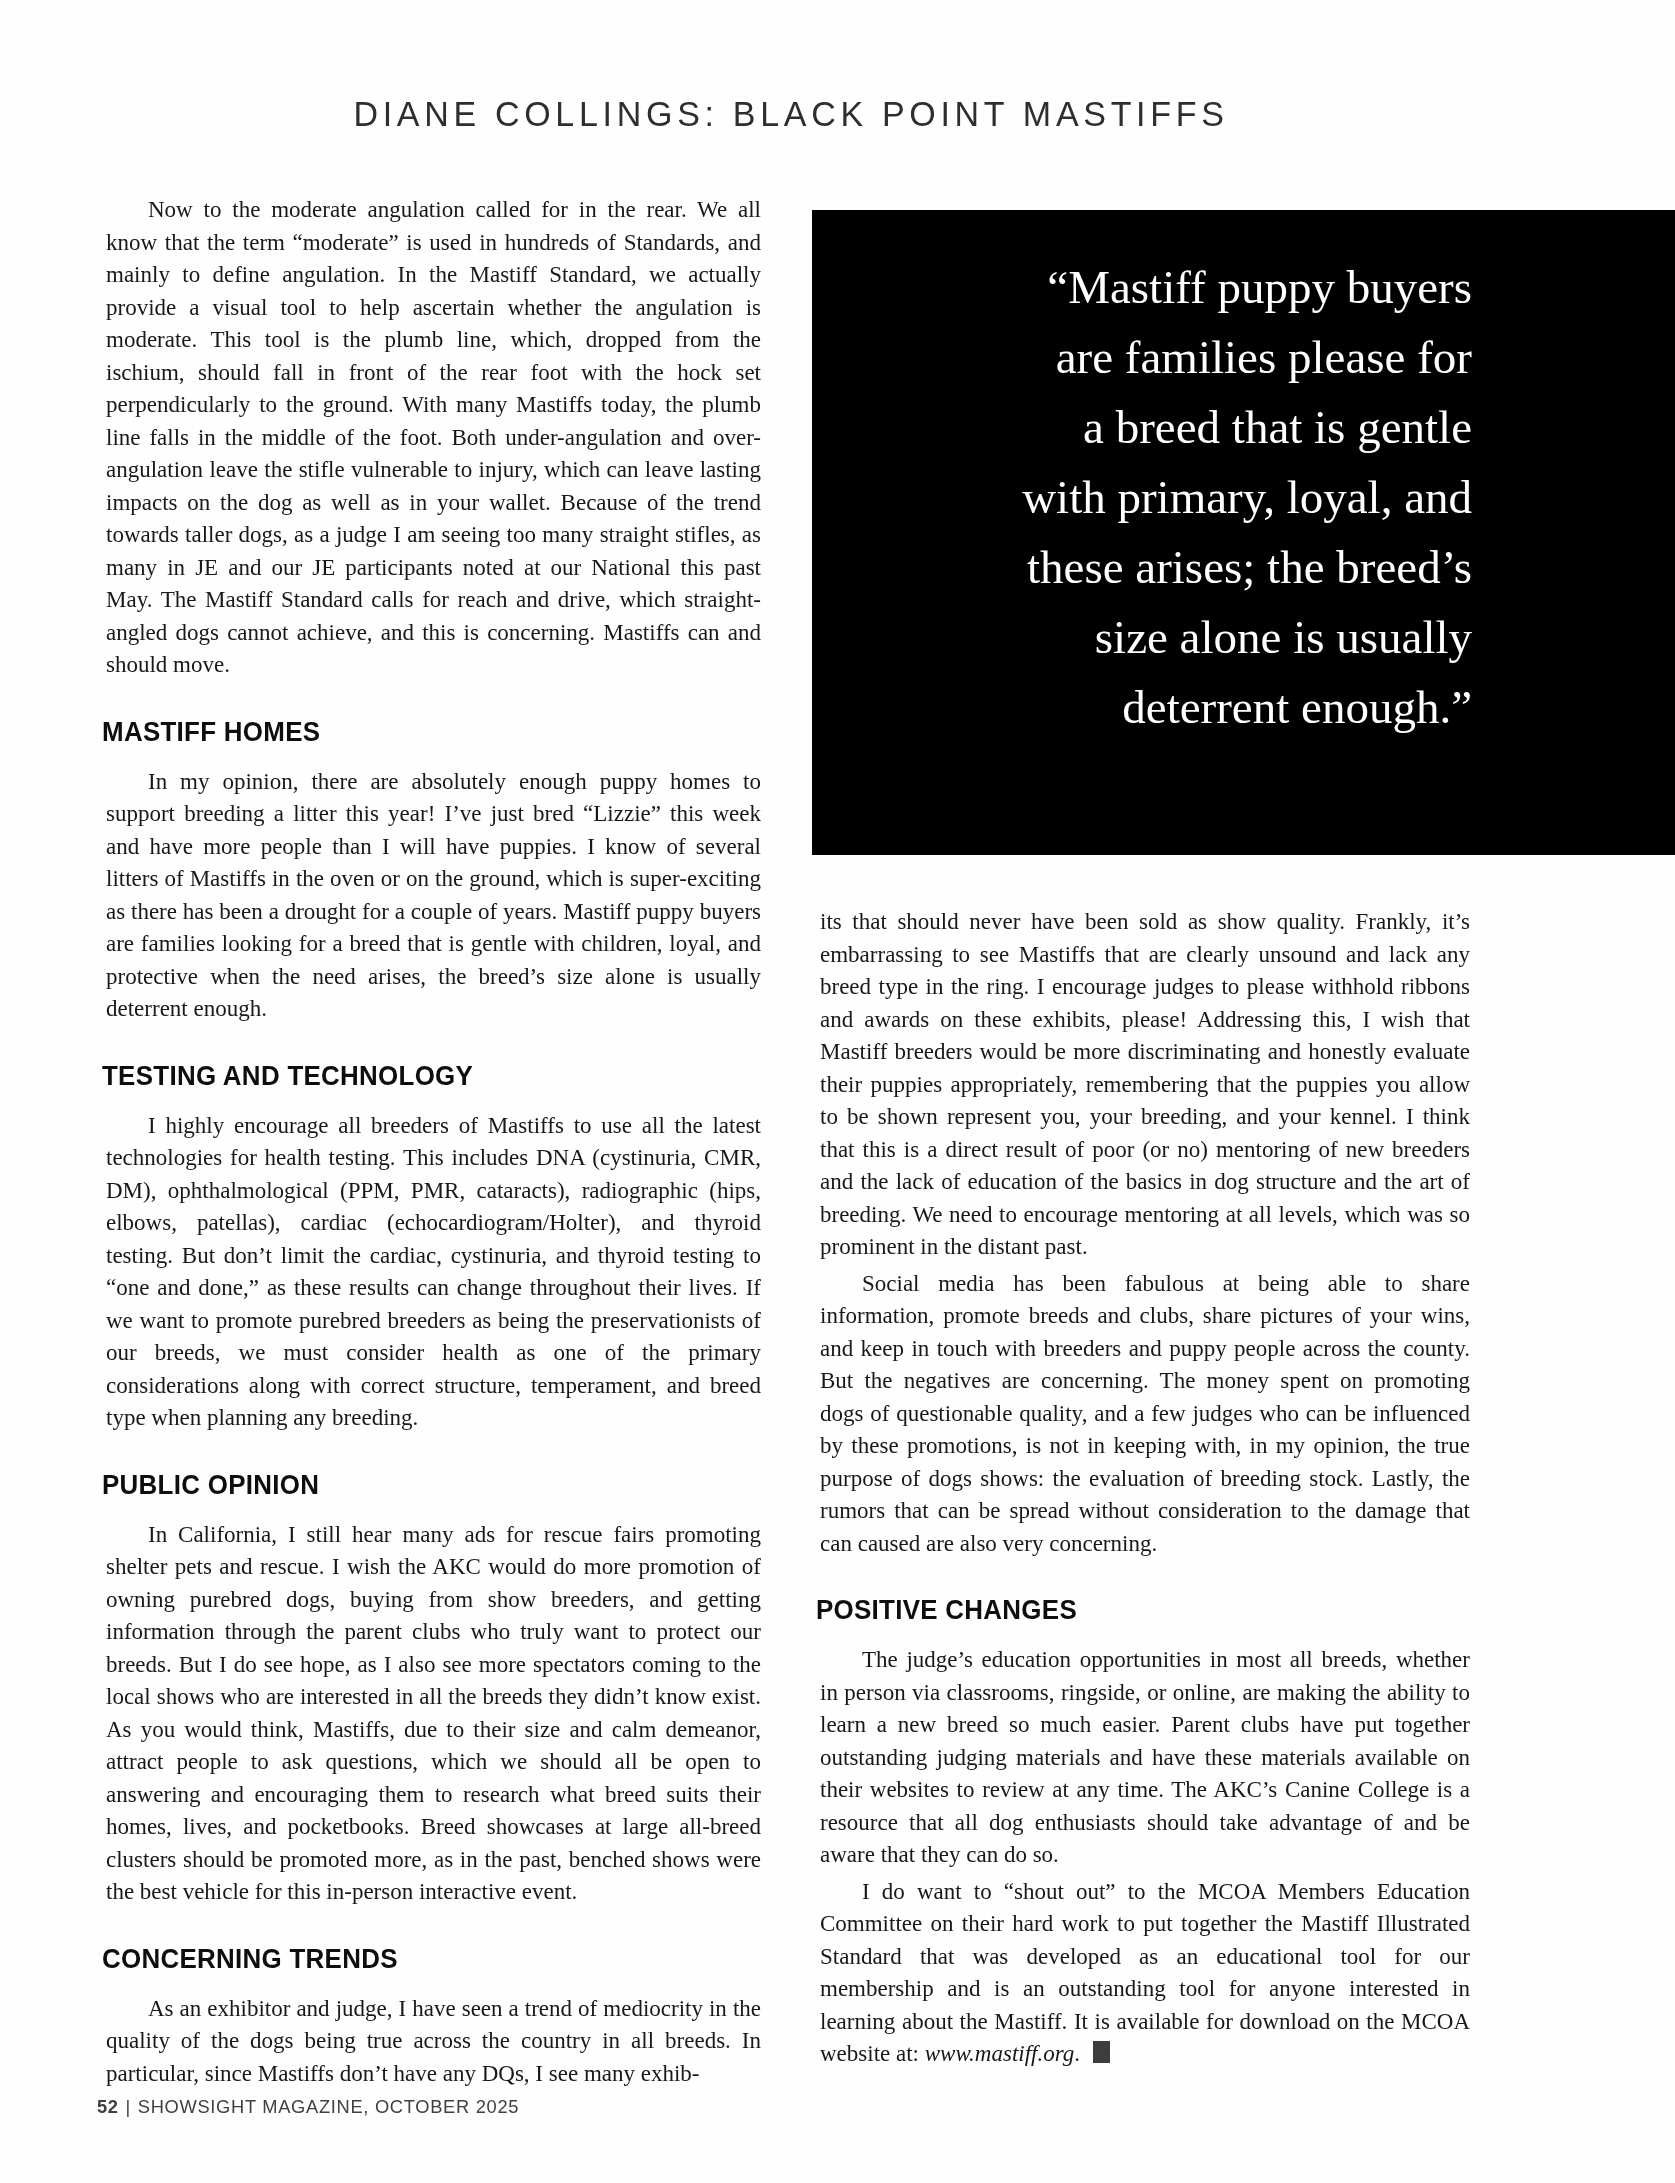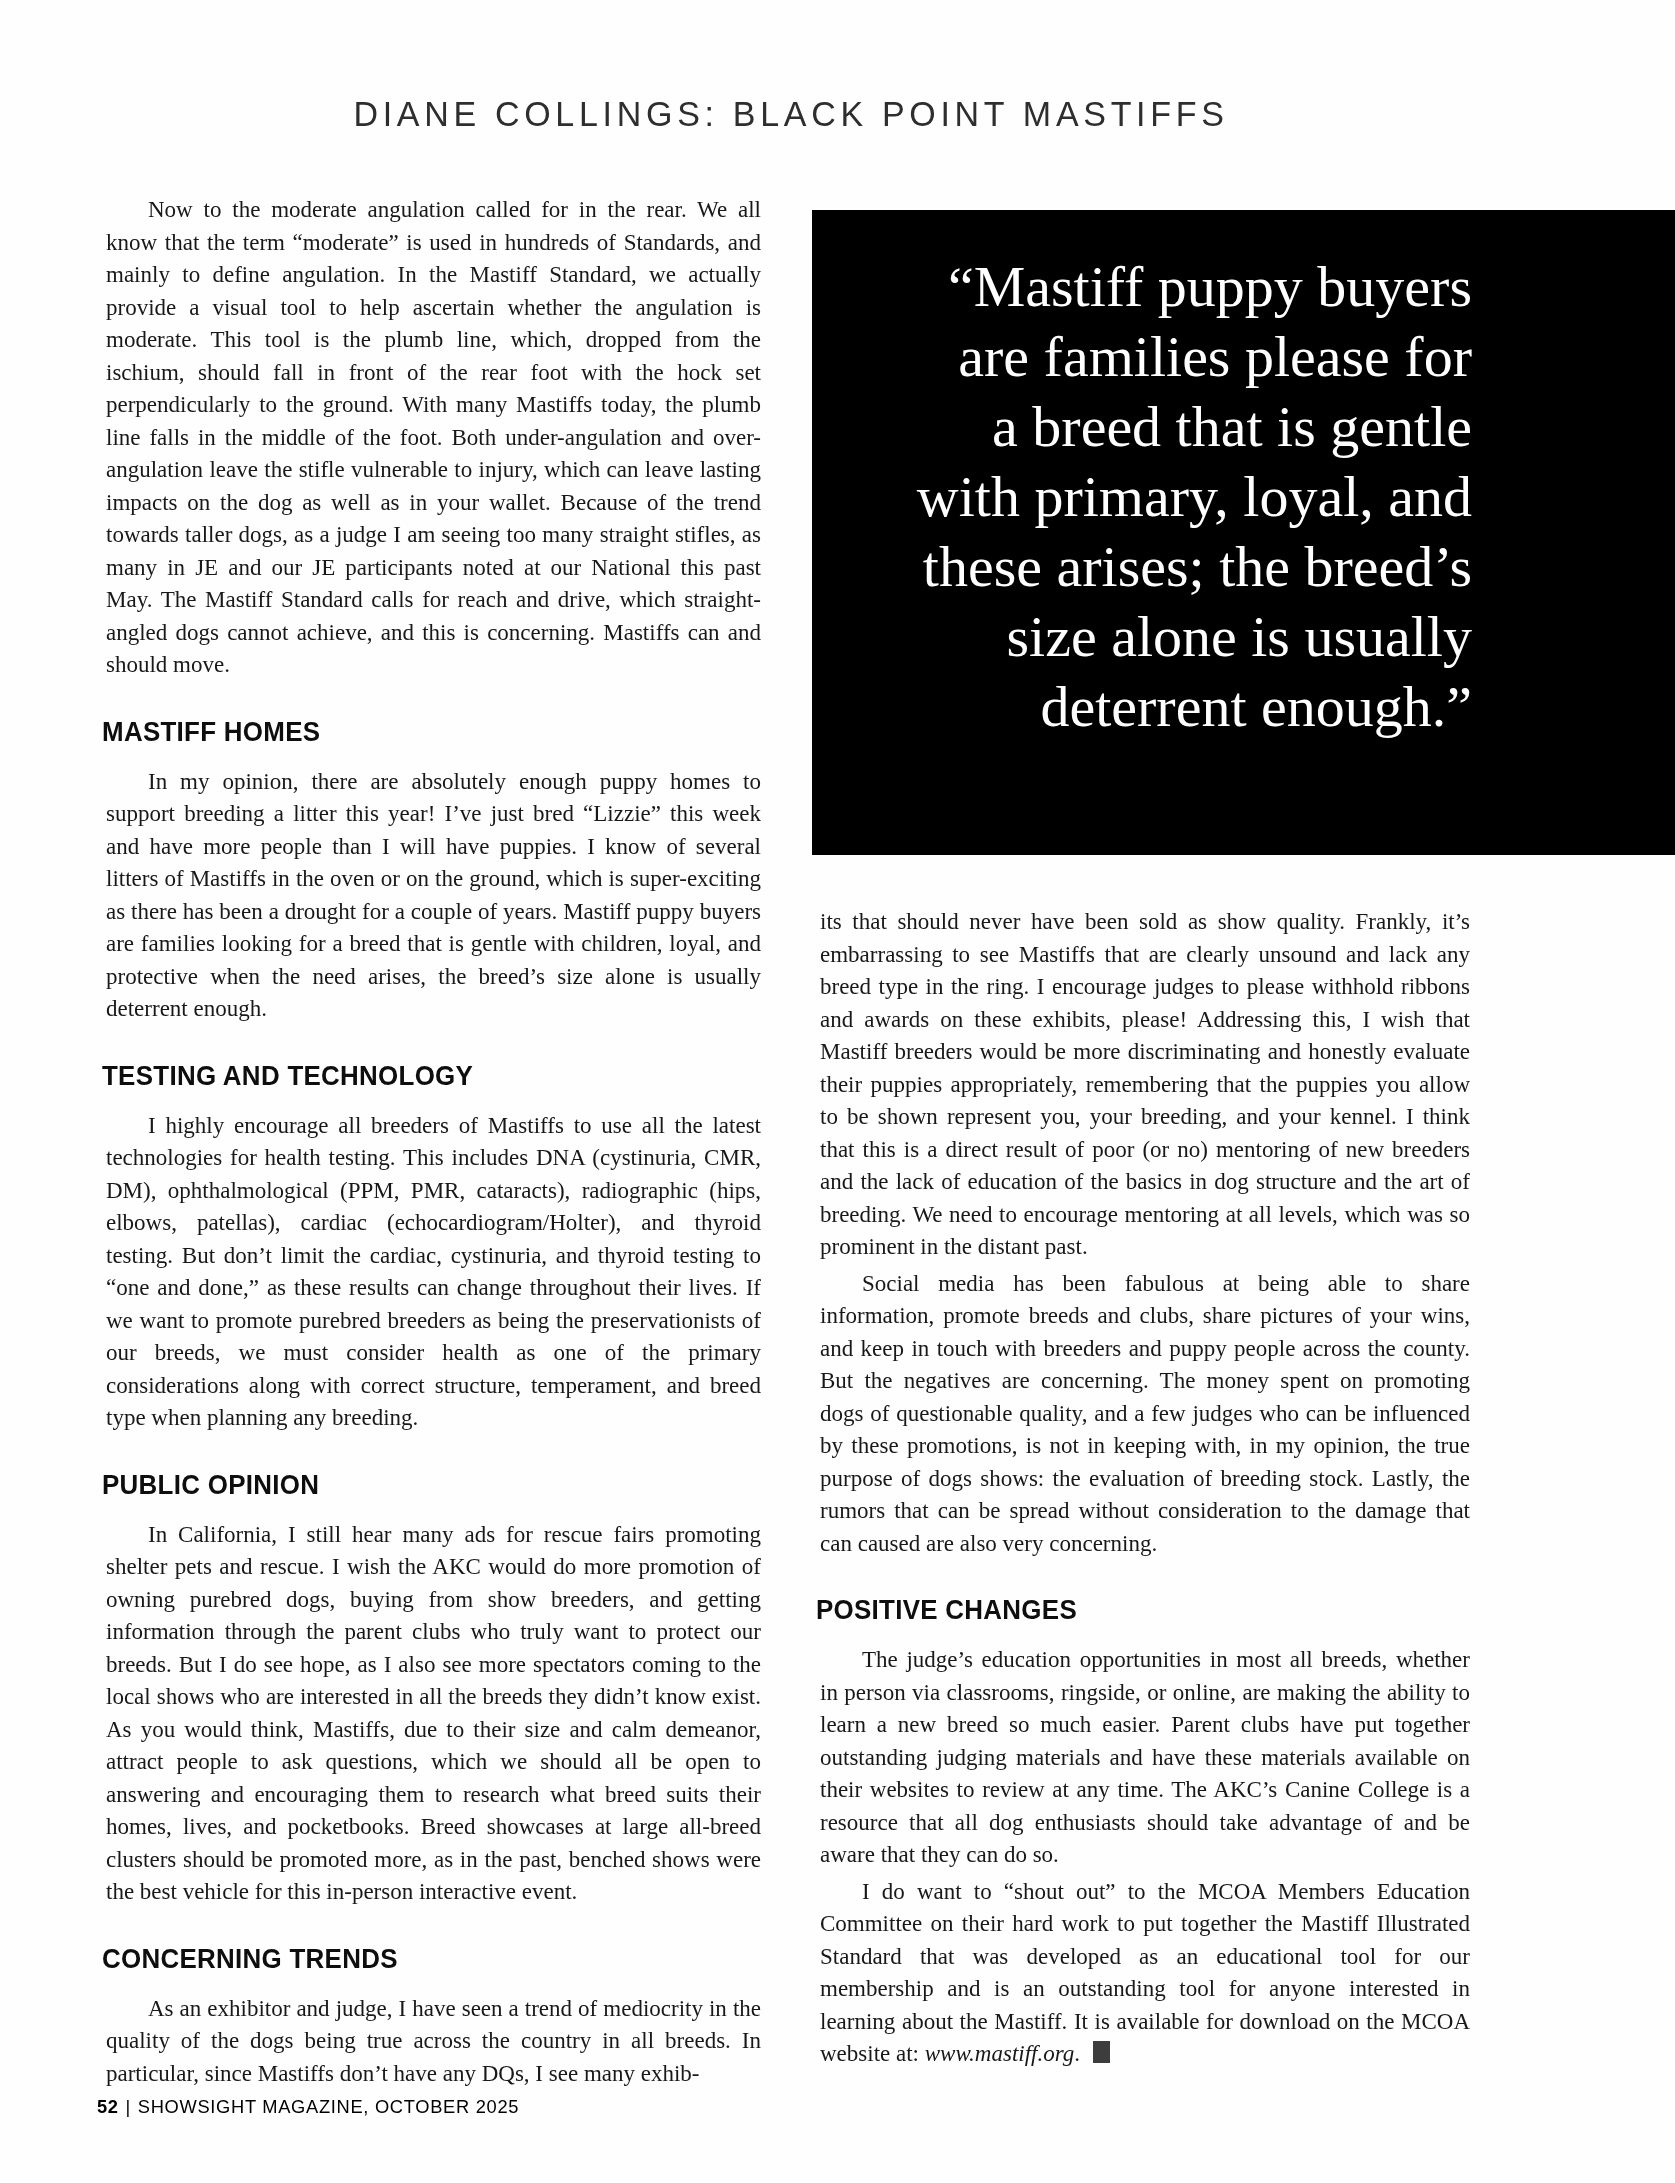--- a/index.html
+++ b/index.html
@@ -54,34 +54,34 @@
     left: 812px;
     top: 210px;
     width: 863px;
     height: 645px;
     background: #000000;
     box-sizing: border-box;
     padding: 42px 203px 0 41px;
   }
   .pull-quote-line {
     color: #ffffff;
-    font-size: 58px;
+    font-size: 47px;
     line-height: 70px;
     text-align: right;
     white-space: nowrap;
     font-family: "Liberation Serif", serif;
   }
   .footer {
     position: absolute;
     left: 97px;
     top: 2096px;
     font-family: "Liberation Sans", sans-serif;
     font-size: 18.3px;
     letter-spacing: 0.7px;
-    color: #000000;
+    color: #404040;
     white-space: nowrap;
   }
   .footer .num { font-weight: 700; }
   .footer .sep { font-weight: 400; margin: 0 6.8px; }
   .italic-run { font-style: italic; }
   .endmark {
     display: inline-block;
     width: 17.6px;
     height: 21.7px;
     background: #3d3d3d;

